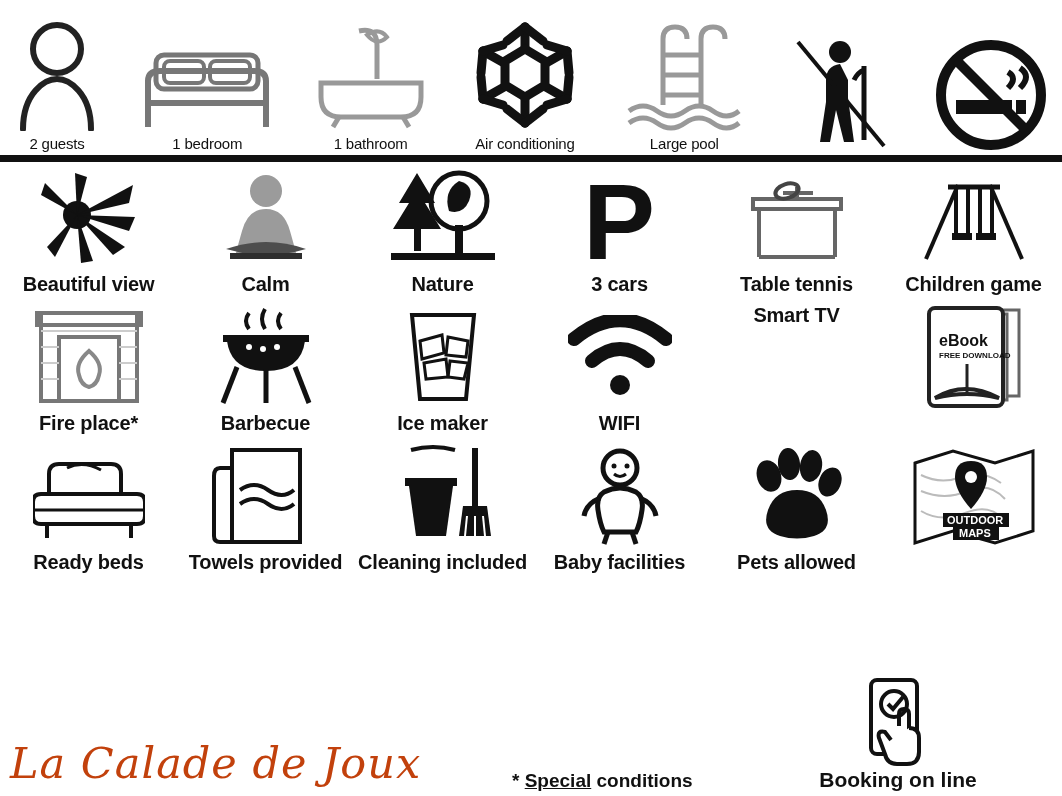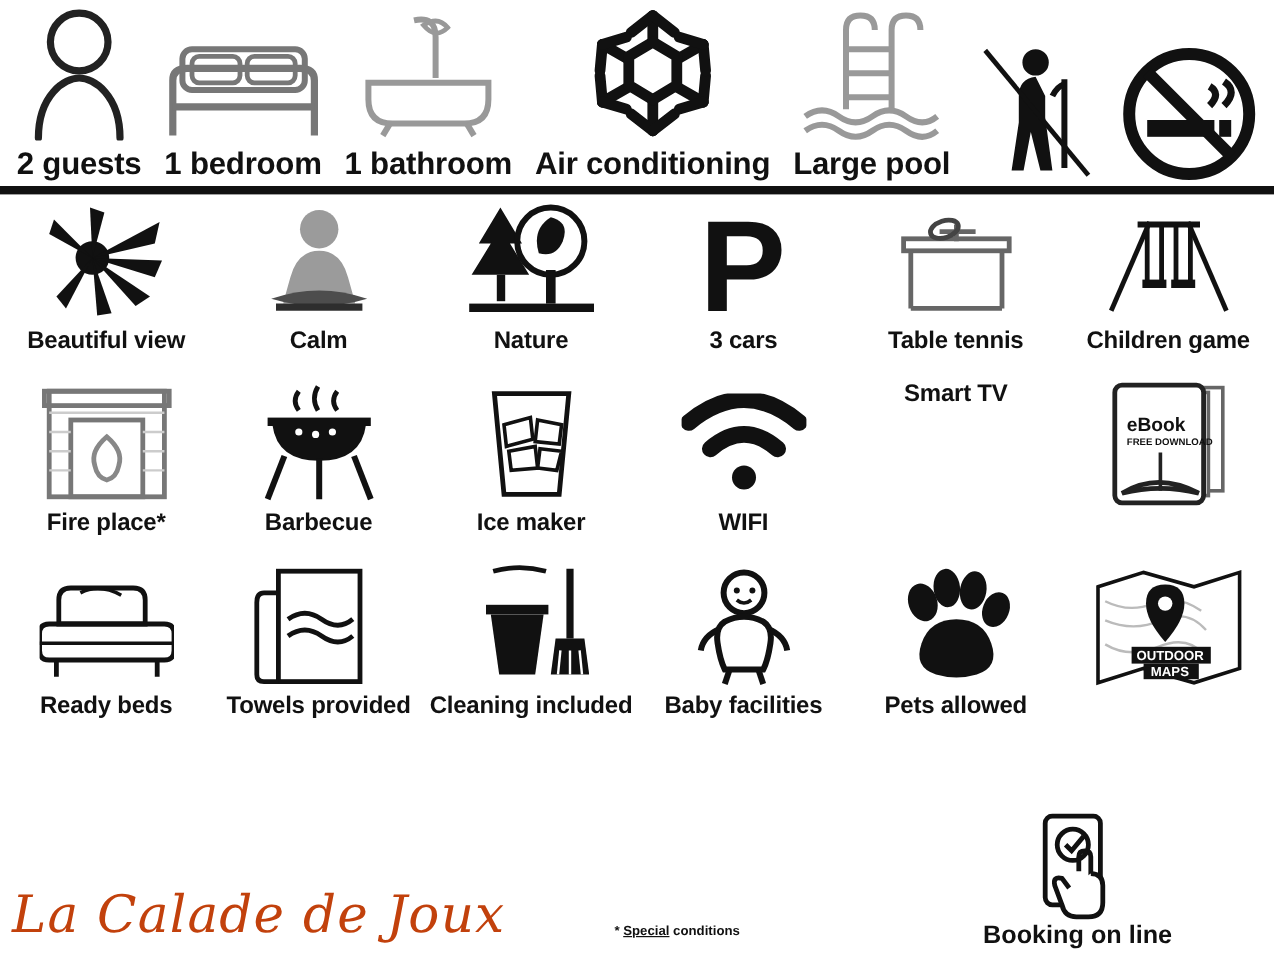--- a/index.html
+++ b/index.html
@@ -24,39 +24,39 @@
   }
   .top-cell{
     display:flex;
     flex-direction:column;
     align-items:center;
     justify-content:flex-end;
     flex:0 0 auto;
   }
   .top-cell .ic{height:110px;display:flex;align-items:flex-end;justify-content:center;}
   .top-cell .lbl{
-    font-size:26px;
-    font-weight:bold;
+    font-size:15px;
+    font-weight:normal;
     letter-spacing:-.2px;
     margin-top:4px;
     white-space:nowrap;
   }
   .divider{
     position:absolute;
     left:0;top:155px;width:1062px;height:7px;background:#111;
   }
 
   
   .grid{
     position:absolute;
     top:166px;left:0;
     width:1062px;
     display:grid;
     grid-template-columns:repeat(6,1fr);
-    row-gap:21px;
+    row-gap:8px;
   }
   .cell{
     display:flex;
     flex-direction:column;
     align-items:center;
     justify-content:flex-start;
   }
   .cell .ic{
     height:106px;
     display:flex;align-items:center;justify-content:center;
@@ -76,22 +76,22 @@
     position:absolute;
     left:10px;bottom:8px;
     font-family:"DejaVu Serif", serif;
     font-style:italic;
     font-size:43px;
     color:#c2410c;
     letter-spacing:1px;
   }
   .special{
     position:absolute;
-    left:512px;bottom:14px;
-    font-size:11px;
+    left:512px;bottom:4px;
+    font-size:19px;
     font-weight:bold;
   }
   .special u{text-decoration:underline;}
   .booking{
     position:absolute;
     right:34px;bottom:4px;
     width:260px;
     text-align:center;
   }
   .booking .ic{height:86px;display:flex;align-items:center;justify-content:center;}

